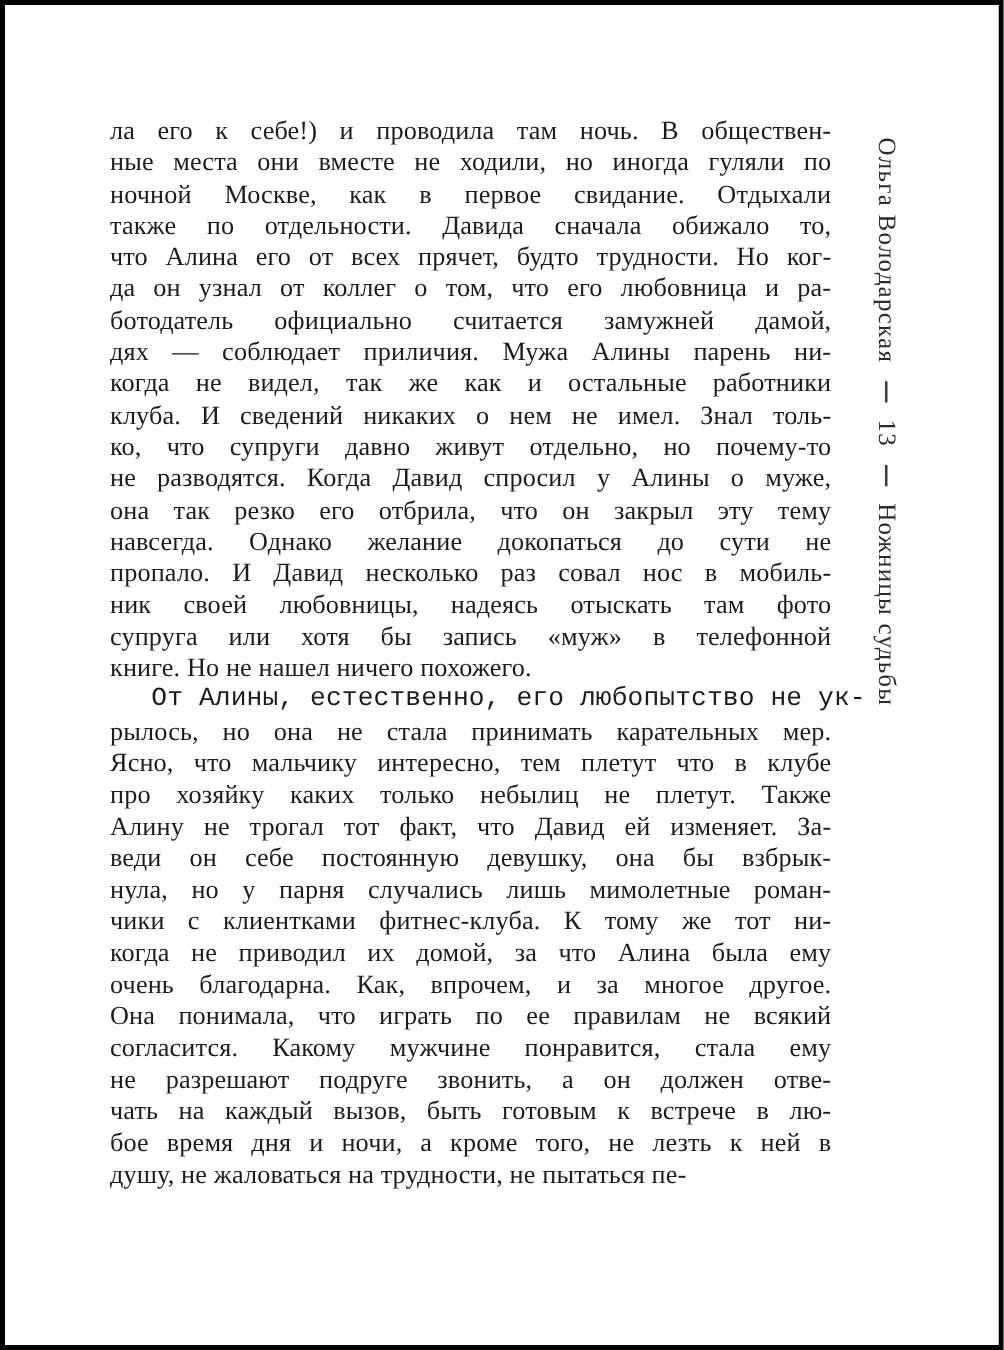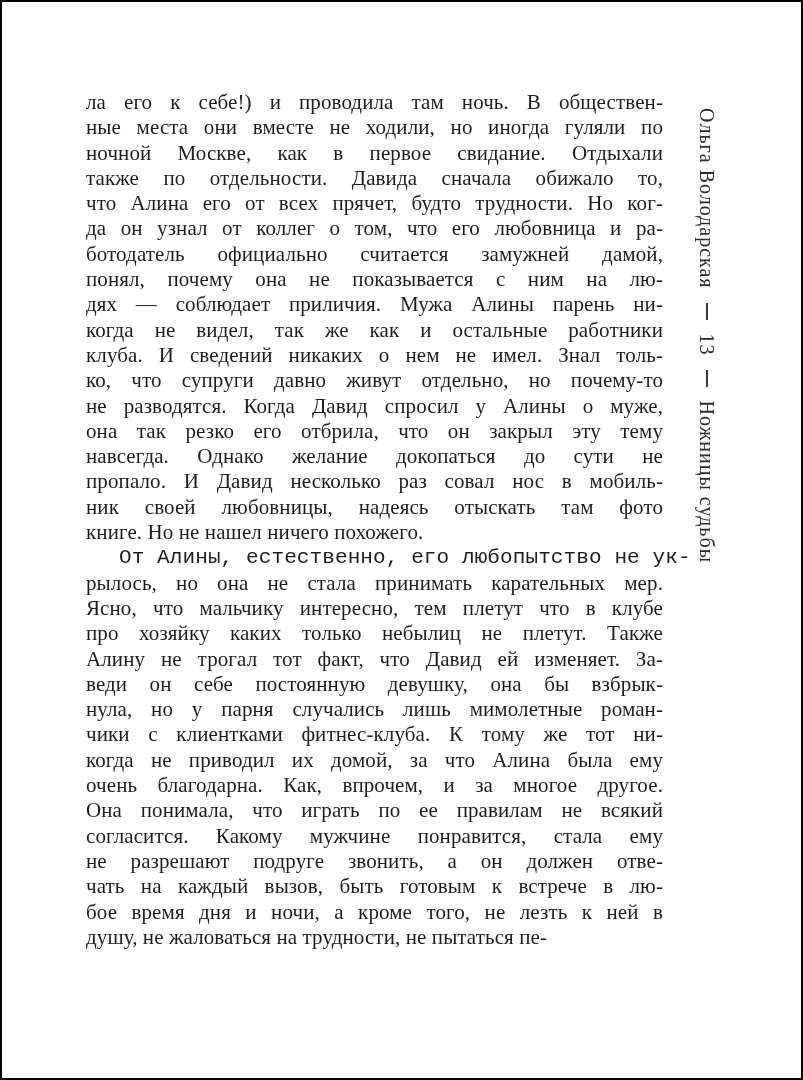--- a/index.html
+++ b/index.html
@@ -5,21 +5,21 @@
   html, body {
     margin: 0;
     padding: 0;
     background: #f4f4f4;
   }
   .page {
     position: relative;
     width: 803px;
     height: 1080px;
     background: #ffffff;
-    border: 2px solid #000000;
+    border: 4px solid #000000;
     box-sizing: border-box;
     overflow: hidden;
     font-family: "Liberation Serif", "DejaVu Serif", serif;
   }
   .text-block {
     position: absolute;
     left: 84px;
     top: 88px;
     width: 577px;
     color: #1c1c1c;
@@ -74,30 +74,30 @@
 
   <div class="text-block">
 
   <div class="line">ла его к себе!) и проводила там ночь. В обществен-</div>
       <div class="line">ные места они вместе не ходили, но иногда гуляли по</div>
       <div class="line">ночной Москве, как в первое свидание. Отдыхали</div>
       <div class="line">также по отдельности. Давида сначала обижало то,</div>
       <div class="line">что Алина его от всех прячет, будто трудности. Но ког-</div>
       <div class="line">да он узнал от коллег о том, что его любовница и ра-</div>
       <div class="line">ботодатель официально считается замужней дамой,</div>
-      <div class="line">понял, почему она не показывается с ним на лю-</div>
       <div class="line">дях — соблюдает приличия. Мужа Алины парень ни-</div>
       <div class="line">когда не видел, так же как и остальные работники</div>
       <div class="line">клуба. И сведений никаких о нем не имел. Знал толь-</div>
       <div class="line">ко, что супруги давно живут отдельно, но почему-то</div>
       <div class="line">не разводятся. Когда Давид спросил у Алины о муже,</div>
       <div class="line">она так резко его отбрила, что он закрыл эту тему</div>
       <div class="line">навсегда. Однако желание докопаться до сути не</div>
       <div class="line">пропало. И Давид несколько раз совал нос в мобиль-</div>
       <div class="line">ник своей любовницы, надеясь отыскать там фото</div>
+      <div class="line">супруга или хотя бы запись «муж» в телефонной</div>
       <div class="line last">книге. Но не нашел ничего похожего.</div>
       <div class="line indent">От Алины, естественно, его любопытство не ук-</div>
       <div class="line">рылось, но она не стала принимать карательных мер.</div>
       <div class="line">Ясно, что мальчику интересно, тем плетут что в клубе</div>
       <div class="line">про хозяйку каких только небылиц не плетут. Также</div>
       <div class="line">Алину не трогал тот факт, что Давид ей изменяет. За-</div>
       <div class="line">веди он себе постоянную девушку, она бы взбрык-</div>
       <div class="line">нула, но у парня случались лишь мимолетные роман-</div>
       <div class="line">чики с клиентками фитнес-клуба. К тому же тот ни-</div>
       <div class="line">когда не приводил их домой, за что Алина была ему</div>

